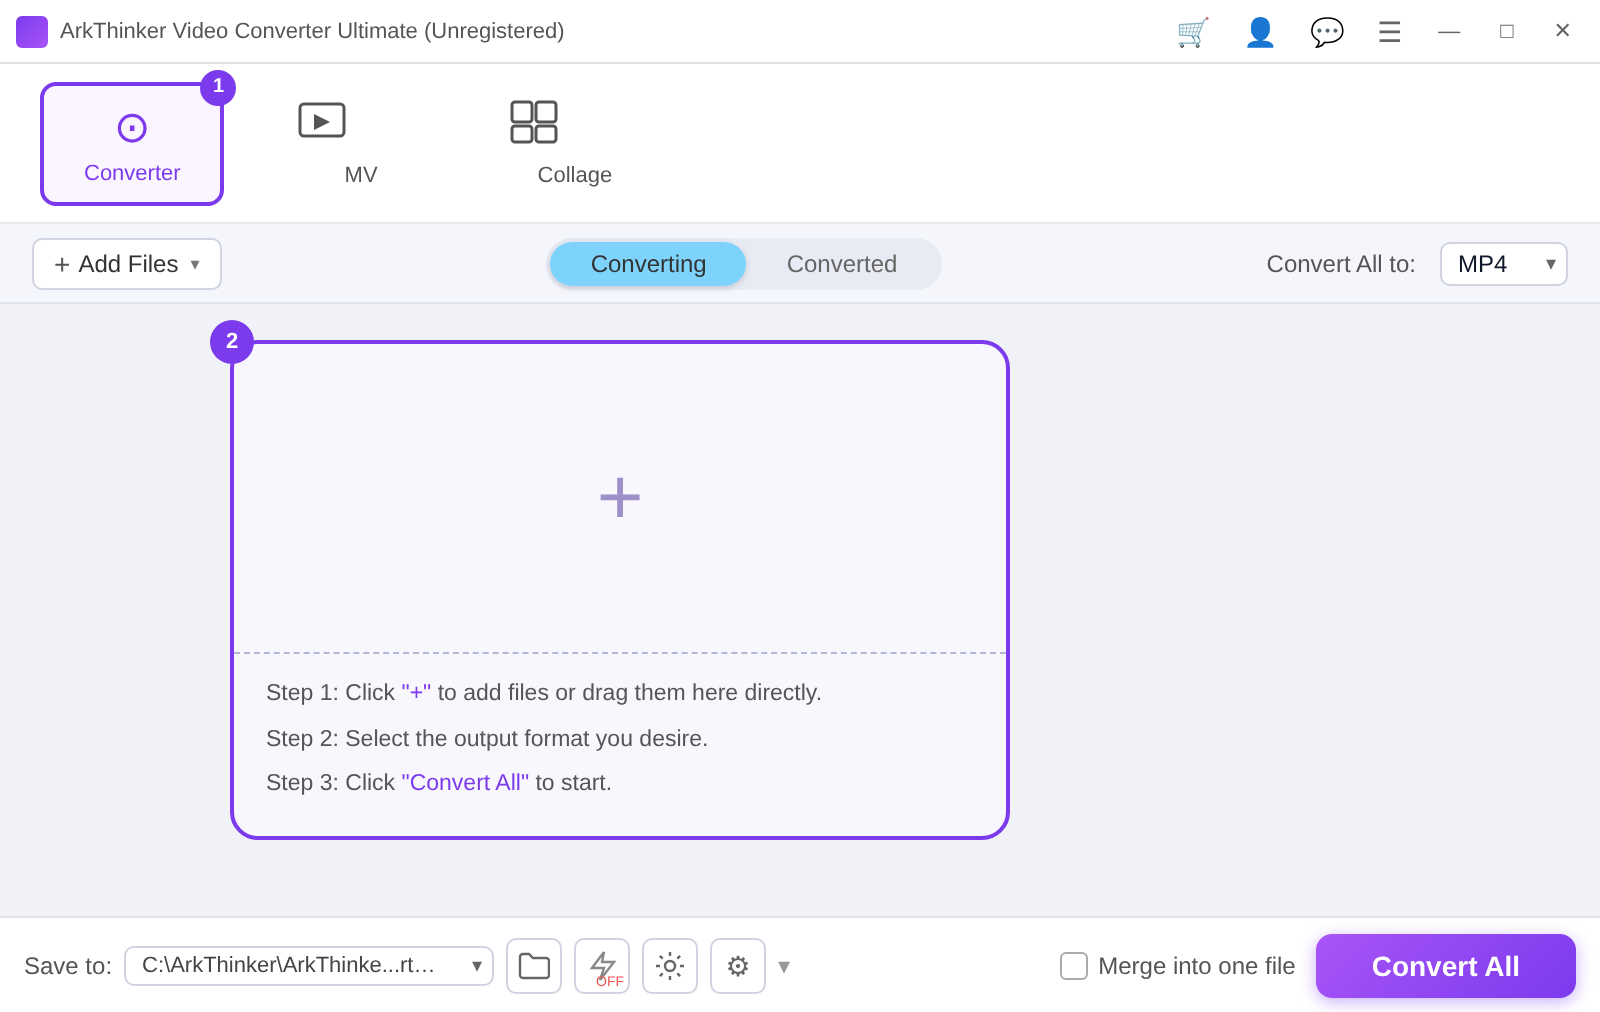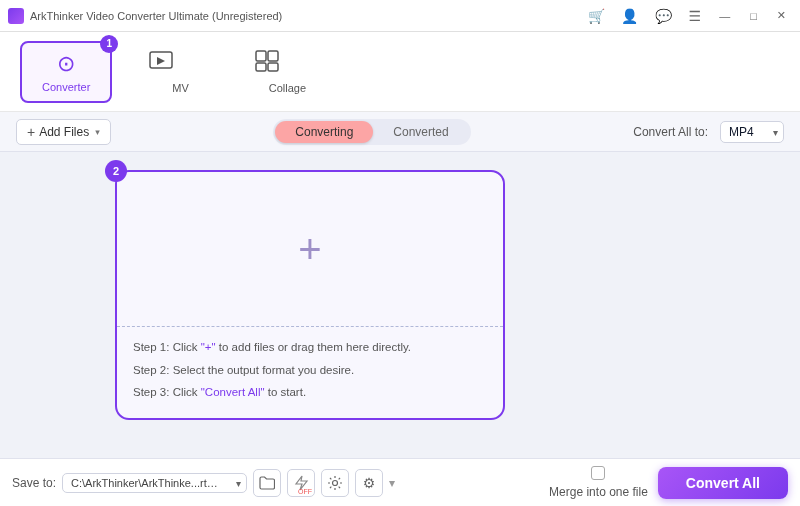--- a/index.html
+++ b/index.html
@@ -146,21 +146,21 @@
     .tab-btn {
       padding: 4px 20px;
       border-radius: 18px;
       border: none;
       background: transparent;
       font-size: 12px;
       cursor: pointer;
       color: #666;
     }
     .tab-btn.active {
-      background: #fca5a5;
+      background: #7dd3fc;
       color: #333;
       font-weight: 500;
       box-shadow: 0 1px 3px rgba(0,0,0,0.15);
     }
 
     .convert-all-selector {
       display: flex;
       align-items: center;
       gap: 12px;
       font-size: 12px;
@@ -315,21 +315,20 @@
       display: flex;
       align-items: center;
       gap: 10px;
     }
     .merge-check {
       display: flex;
       align-items: center;
       gap: 5px;
       font-size: 12px;
       color: #555;
-      flex-direction: column;
     }
     .checkbox {
       width: 14px;
       height: 14px;
       border: 1.5px solid #aaa;
       border-radius: 3px;
       background: white;
       cursor: pointer;
     }
     .convert-all-btn {

